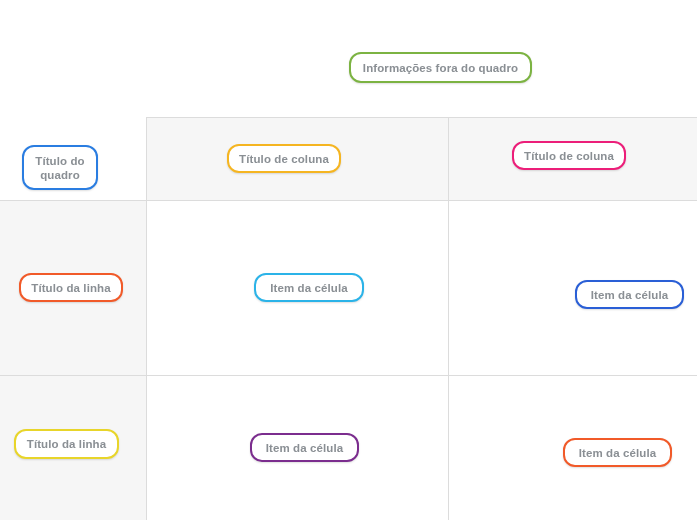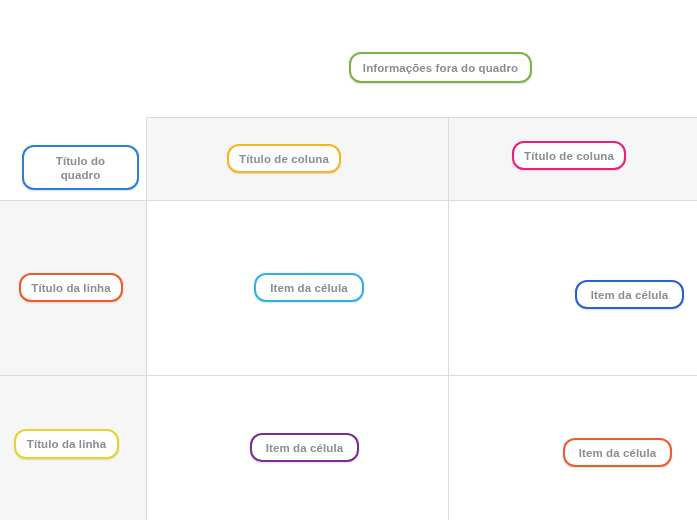--- a/index.html
+++ b/index.html
@@ -97,21 +97,21 @@
   <div class="gline-h" id="h-top" style="background: rgb(220, 220, 220);"></div>
   <div class="gline-h" id="h-row1" style="background: rgb(220, 220, 220);"></div>
   <div class="gline-h" id="h-row2" style="background: rgb(220, 220, 220);"></div>
 
   <div class="gline-v" id="v-rowhdr" style="background: rgb(220, 220, 220);"></div>
   <div class="gline-v" id="v-col1" style="background: rgb(220, 220, 220);"></div>
 </div>
 
 <div class="chip" id="chip-outside" style="left: 349px; top: 52px; width: 183px; height: 31px; border-color: rgb(124, 179, 66); color: rgb(138, 143, 148); background: rgb(255, 255, 255);">Informações fora do quadro</div>
 
-<div class="chip" id="chip-board-title" style="left: 22px; top: 145px; width: 117px; height: 45px; border-color: rgb(42, 125, 225); color: rgb(138, 143, 148); background: rgb(255, 255, 255);">Título do
+<div class="chip" id="chip-board-title" style="left: 22px; top: 145px; width: 76px; height: 45px; border-color: rgb(42, 125, 225); color: rgb(138, 143, 148); background: rgb(255, 255, 255);">Título do
 quadro</div>
 
 <div class="chip" id="chip-col-header-0" style="left: 227px; top: 144px; width: 114px; height: 29px; border-color: rgb(245, 181, 33); color: rgb(138, 143, 148); background: rgb(255, 255, 255);">Título de coluna</div>
 
 <div class="chip" id="chip-col-header-1" style="left: 512px; top: 141px; width: 114px; height: 29px; border-color: rgb(236, 30, 121); color: rgb(138, 143, 148); background: rgb(255, 255, 255);">Título de coluna</div>
 
 <div class="chip" id="chip-row-header-0" style="left: 19px; top: 273px; width: 104px; height: 29px; border-color: rgb(241, 90, 41); color: rgb(138, 143, 148); background: rgb(255, 255, 255);">Título da linha</div>
 
 <div class="chip" id="chip-row-header-1" style="left: 14px; top: 429px; width: 105px; height: 30px; border-color: rgb(232, 213, 42); color: rgb(138, 143, 148); background: rgb(255, 255, 255);">Título da linha</div>
 

